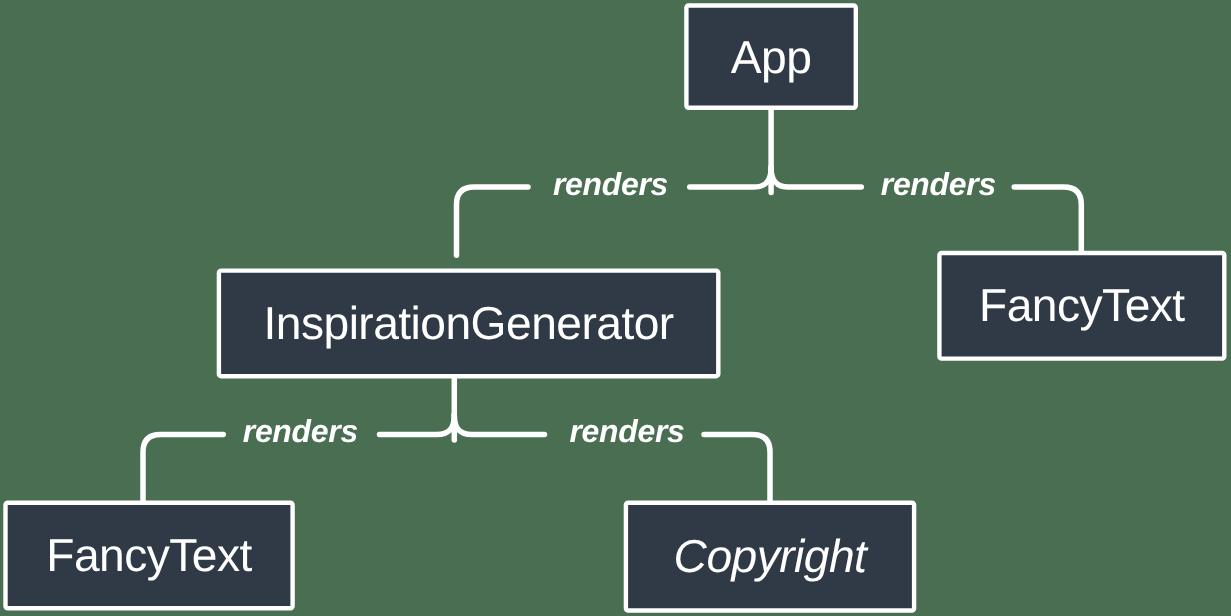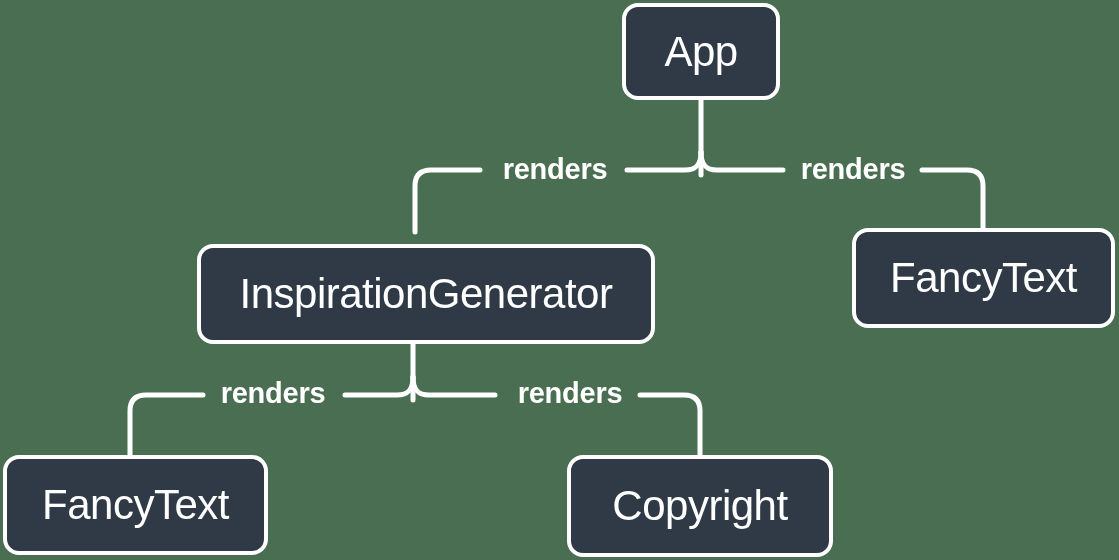--- a/index.html
+++ b/index.html
@@ -33,46 +33,47 @@
     stroke: var(--line);
     stroke-width: 5;
     stroke-linecap: round;
     stroke-linejoin: round;
   }
   .node {
     position: absolute;
     z-index: 2;
     background: var(--node-fill);
     border: 4px solid var(--node-border);
-    border-radius: 16px;
+    border-radius: 4px;
     color: var(--text);
     display: flex;
     align-items: center;
     justify-content: center;
     font-size: 42px;
     font-weight: 400;
     letter-spacing: -0.5px;
     white-space: nowrap;
   }
   .edge-label {
     position: absolute;
     z-index: 2;
     transform: translate(-50%, -50%);
     color: var(--text);
     font-size: 29px;
     font-weight: 700;
     letter-spacing: -0.25px;
     white-space: nowrap;
+    font-style: italic;
   }
   
   .node-app        { left: 622px; top: 3px;   width: 158px; height: 97px;  }
   .node-ig         { left: 197px; top: 244px; width: 458px; height: 100px; }
   .node-ft-right   { left: 852px; top: 228px; width: 263px; height: 100px; }
   .node-ft-left    { left: 3px;   top: 455px; width: 265px; height: 100px; }
-  .node-copyright  { left: 567px; top: 455px; width: 266px; height: 102px; }
+  .node-copyright  { left: 567px; top: 455px; width: 266px; height: 102px; font-style: italic; }
   
   .edge-label-1 { left: 555px; top: 169px; }
   .edge-label-2 { left: 853px; top: 169px; }
   .edge-label-3 { left: 273px; top: 393px; }
   .edge-label-4 { left: 570px; top: 393px; }
 </style>
 </head>
 <body>
 
 <div class="canvas">

